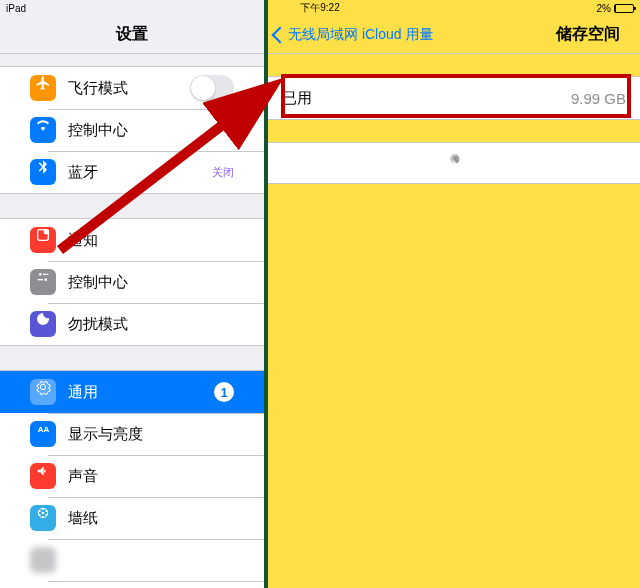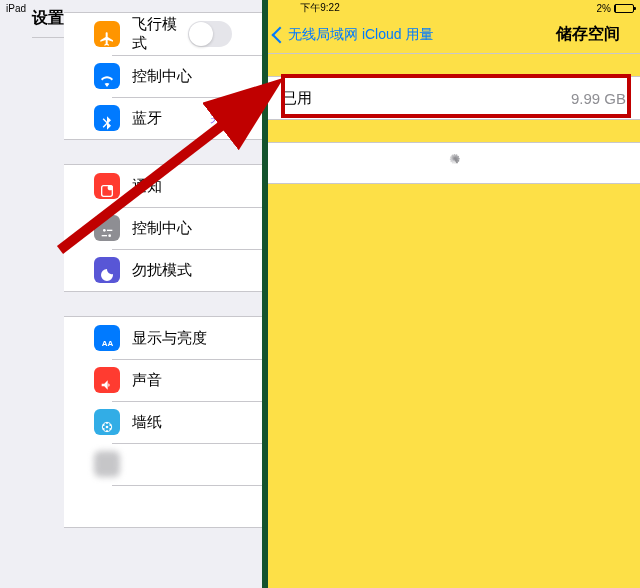--- a/index.html
+++ b/index.html
@@ -1,38 +1,38 @@
 <!DOCTYPE html>
 <html><head>
 <meta charset="utf-8">
 <style>
 *{margin:0;padding:0;box-sizing:border-box;-webkit-font-smoothing:antialiased}
 body{font-family:-apple-system,"Helvetica Neue",Arial,sans-serif;background:#efeff4;width:640px;height:588px;overflow:hidden;position:relative}
 .container{display:flex;width:100%;height:100%}
-.left{width:268px;background:#efeff4;display:flex;flex-direction:row;border-right:6px solid #14532d}
+.left{width:268px;background:#efeff4;display:flex;flex-direction:column;border-right:4px solid #14532d}
 .right{flex:1;background:#fde047;display:flex;flex-direction:column}
 .status{height:16px;display:flex;align-items:center;justify-content:space-between;padding:0 6px;font-size:10px;color:#000}
 .status .mid{position:absolute;left:50%;transform:translateX(-50%);font-size:10px}
 .status .rt{display:flex;align-items:center;gap:3px}
 .battery-icon{width:20px;height:9px;border:1px solid #000;border-radius:2px;position:relative}
 .battery-icon::after{content:'';position:absolute;right:-3px;top:2px;width:2px;height:3px;background:#000;border-radius:0 1px 1px 0}
 .battery-icon .fill{position:absolute;left:0;top:0;height:100%;width:2%;background:#000}
 .title-bar{height:38px;display:flex;align-items:center;justify-content:center;border-bottom:1px solid #c8c7cc;font-size:16px;font-weight:600;position:relative}
 .title-bar .back{position:absolute;left:6px;display:flex;align-items:center;color:#007aff;font-size:14px;font-weight:400}
 .chev-left{width:12px;height:12px;border-left:2px solid #007aff;border-bottom:2px solid #007aff;transform:rotate(45deg);margin-right:2px}
 .title-bar .crumb{font-size:14px}
 .title-bar .cur{font-weight:600;margin-left:6px}
 .scroll{flex:1;overflow-y:auto}
 .group{margin-top:24px;background:#fff;border-top:1px solid #c8c7cc;border-bottom:1px solid #c8c7cc}
 .group.first{margin-top:12px}
 .row{height:42px;display:flex;align-items:center;padding:0 30px;position:relative;background:#fff}
 .row+.row::before{content:'';position:absolute;left:48px;right:0;top:0;height:1px;background:#c8c7cc}
 .row.sel{background:#007aff;color:#fff}
 .row.sel .label{color:#fff}
-.icon{width:26px;height:26px;border-radius:6px;margin-right:12px;display:flex;align-items:flex-end;justify-content:center;flex-shrink:0}
+.icon{width:26px;height:26px;border-radius:6px;margin-right:12px;display:flex;align-items:flex-start;justify-content:center;flex-shrink:0}
 .icon svg{width:16px;height:16px;fill:#fff}
 .label{font-size:15px;color:#000;flex:1}
 .val{font-size:11px;color:#8b5cf6}
 .toggle{width:44px;height:26px;background:#e5e5ea;border-radius:13px;position:relative}
 .toggle::after{content:'';position:absolute;width:24px;height:24px;background:#fff;border-radius:50%;top:1px;left:1px;box-shadow:0 1px 3px rgba(0,0,0,.2)}
 .badge{width:20px;height:20px;background:#fff;color:#007aff;border-radius:50%;display:flex;align-items:center;justify-content:center;font-size:13px;font-weight:600}
 .detail-group{margin-top:22px;background:#fff;border-top:1px solid #c8c7cc;border-bottom:1px solid #c8c7cc}
 .drow{height:42px;display:flex;align-items:center;justify-content:space-between;padding:0 14px;position:relative;background:#fff}
 .drow+.drow::before{content:'';position:absolute;left:14px;right:0;top:0;height:1px;background:#c8c7cc}
 .drow .dlabel{font-size:15px;color:#000}
@@ -109,20 +109,29 @@
           <div class="row">
             <div class="icon i-purple">
               <svg viewBox="0 0 24 24">
                 <path d="M12 3a9 9 0 109 9c0-.5 0-1-.1-1.5A7 7 0 0112 3z"></path>
               </svg>
             </div>
             <span class="label">勿扰模式</span>
           </div>
         </div>
       <div class="group" id="g3">
+          <div class="row sel">
+            <div class="icon i-sel">
+              <svg viewBox="0 0 24 24">
+                <path d="M12 8a4 4 0 100 8 4 4 0 000-8zm9 4l2-1-1-3-2 .5-2-2 .5-2-3-1-1 2h-3l-1-2-3 1 .5 2-2 2-2-.5-1 3 2 1v3l-2 1 1 3 2-.5 2 2-.5 2 3 1 1-2h3l1 2 3-1-.5-2 2-2 2 .5 1-3-2-1v-3z" fill="none" stroke="#fff" stroke-width="1.5"></path>
+              </svg>
+            </div>
+            <span class="label">通用</span>
+            <span class="badge">1</span>
+          </div>
           <div class="row">
             <div class="icon i-blue">
               <svg viewBox="0 0 24 24">
                 <text x="4" y="17" font-size="12" fill="#fff" font-weight="bold">AA</text>
               </svg>
             </div>
             <span class="label">显示与亮度</span>
           </div>
           <div class="row">
             <div class="icon i-red">

